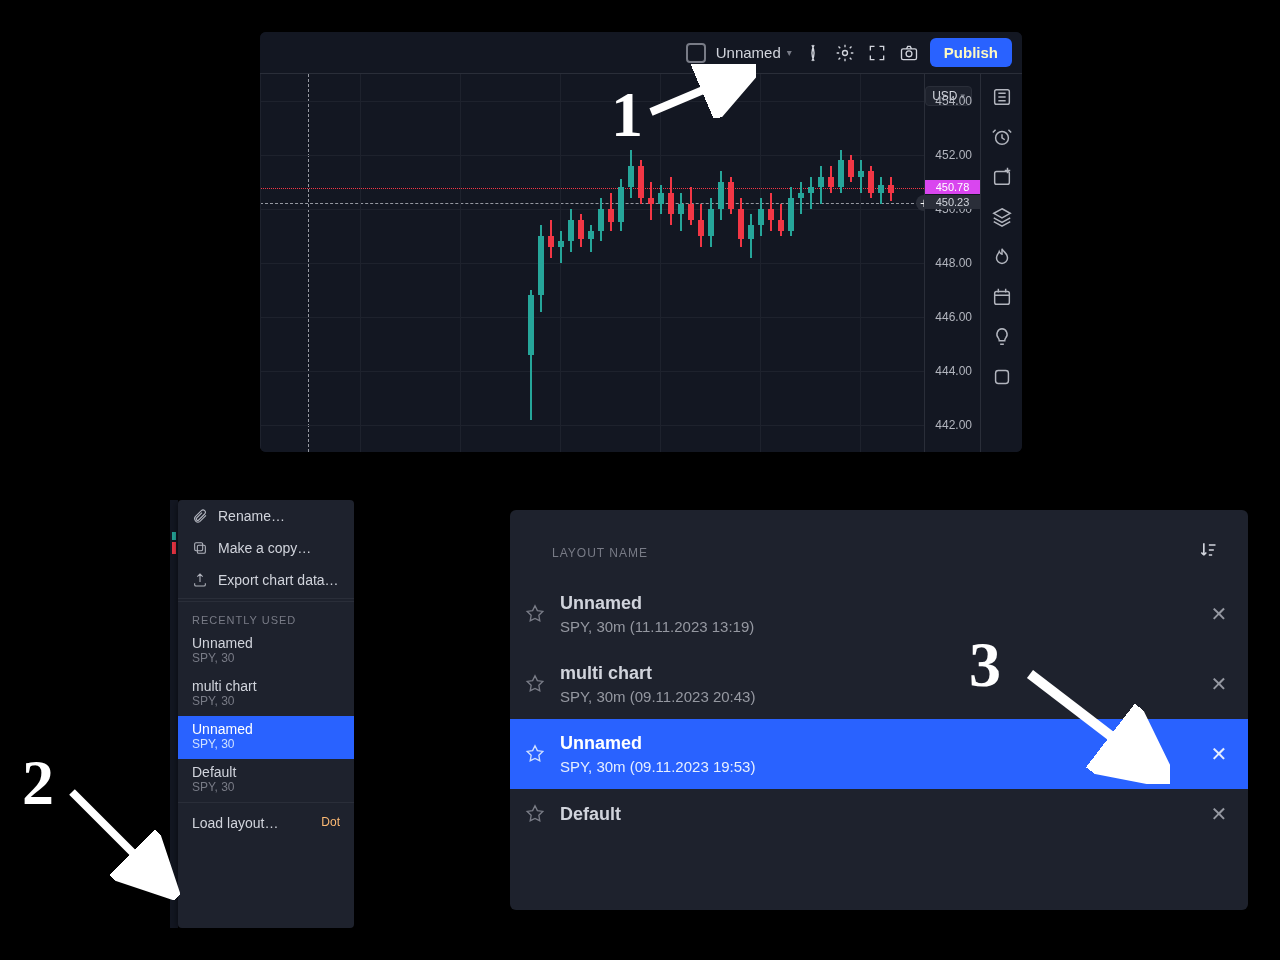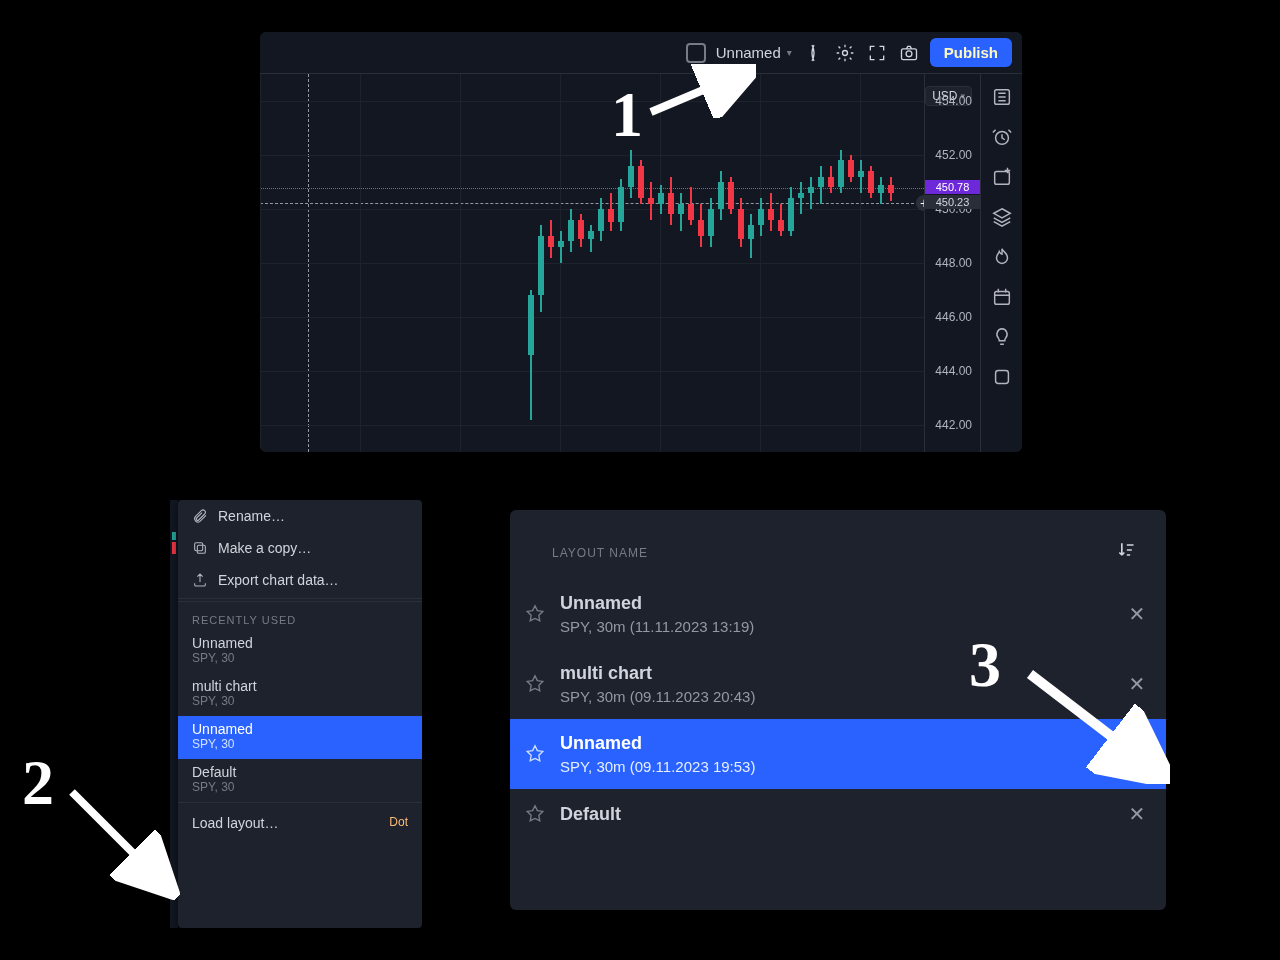--- a/index.html
+++ b/index.html
@@ -82,21 +82,21 @@
     position:absolute; top:12px; right:8px;
     background:#1e222d; border:1px solid #2a2e39;
     padding:2px 6px; border-radius:4px;
     display:flex; align-items:center; gap:3px;
     font-size:12px; color:#d1d4dc;
   }
   .price-tick { position:absolute; right:8px; transform:translateY(-50%); }
   .price-badge {
     position:absolute; right:0; left:0;
     text-align:center;
-    background:#6d28d9; color:#fff;
+    background:#d946ef; color:#fff;
     font-size:11px; padding:1px 0;
   }
   .price-badge.grey { background:#2a2e39; color:#d1d4dc; }
 
   .side-toolbar {
     width: 42px;
     background:#131722;
     border-left:1px solid #2a2e39;
     display:flex; flex-direction:column;
     align-items:center; gap:18px;
@@ -150,21 +150,21 @@
   }
   .arrow {
     position:absolute;
     stroke:#fff; fill:#fff;
   }
 
   
   .panel-menu {
     position:absolute;
     left:178px; top:500px;
-    width:244px; height:428px;
+    width:176px; height:428px;
     background:#1e222d;
     border-radius:4px;
     font-size:14px;
     box-shadow:0 2px 8px rgba(0,0,0,.6);
     overflow:hidden;
   }
   .panel-menu .mi {
     display:flex; align-items:center; gap:10px;
     padding:8px 14px;
     color:#d1d4dc;
@@ -201,21 +201,21 @@
     background:#131722;
   }
   .menu-sliver .c{ position:absolute; width:4px; left:2px;}
   .menu-sliver .c .b{ width:4px; background:#f23645;}
   .menu-sliver .c.g .b{ background:#26a69a;}
 
   
   .panel-list {
     position:absolute;
     left:510px; top:510px;
-    width:656px; height:400px;
+    width:738px; height:400px;
     background:#1e222d;
     border-radius:6px;
     overflow:hidden;
     box-shadow:0 2px 8px rgba(0,0,0,.6);
   }
   .panel-list .hdr {
     display:flex; align-items:center; justify-content:space-between;
     padding:30px 30px 14px 42px;
   }
   .panel-list .hdr .title{

